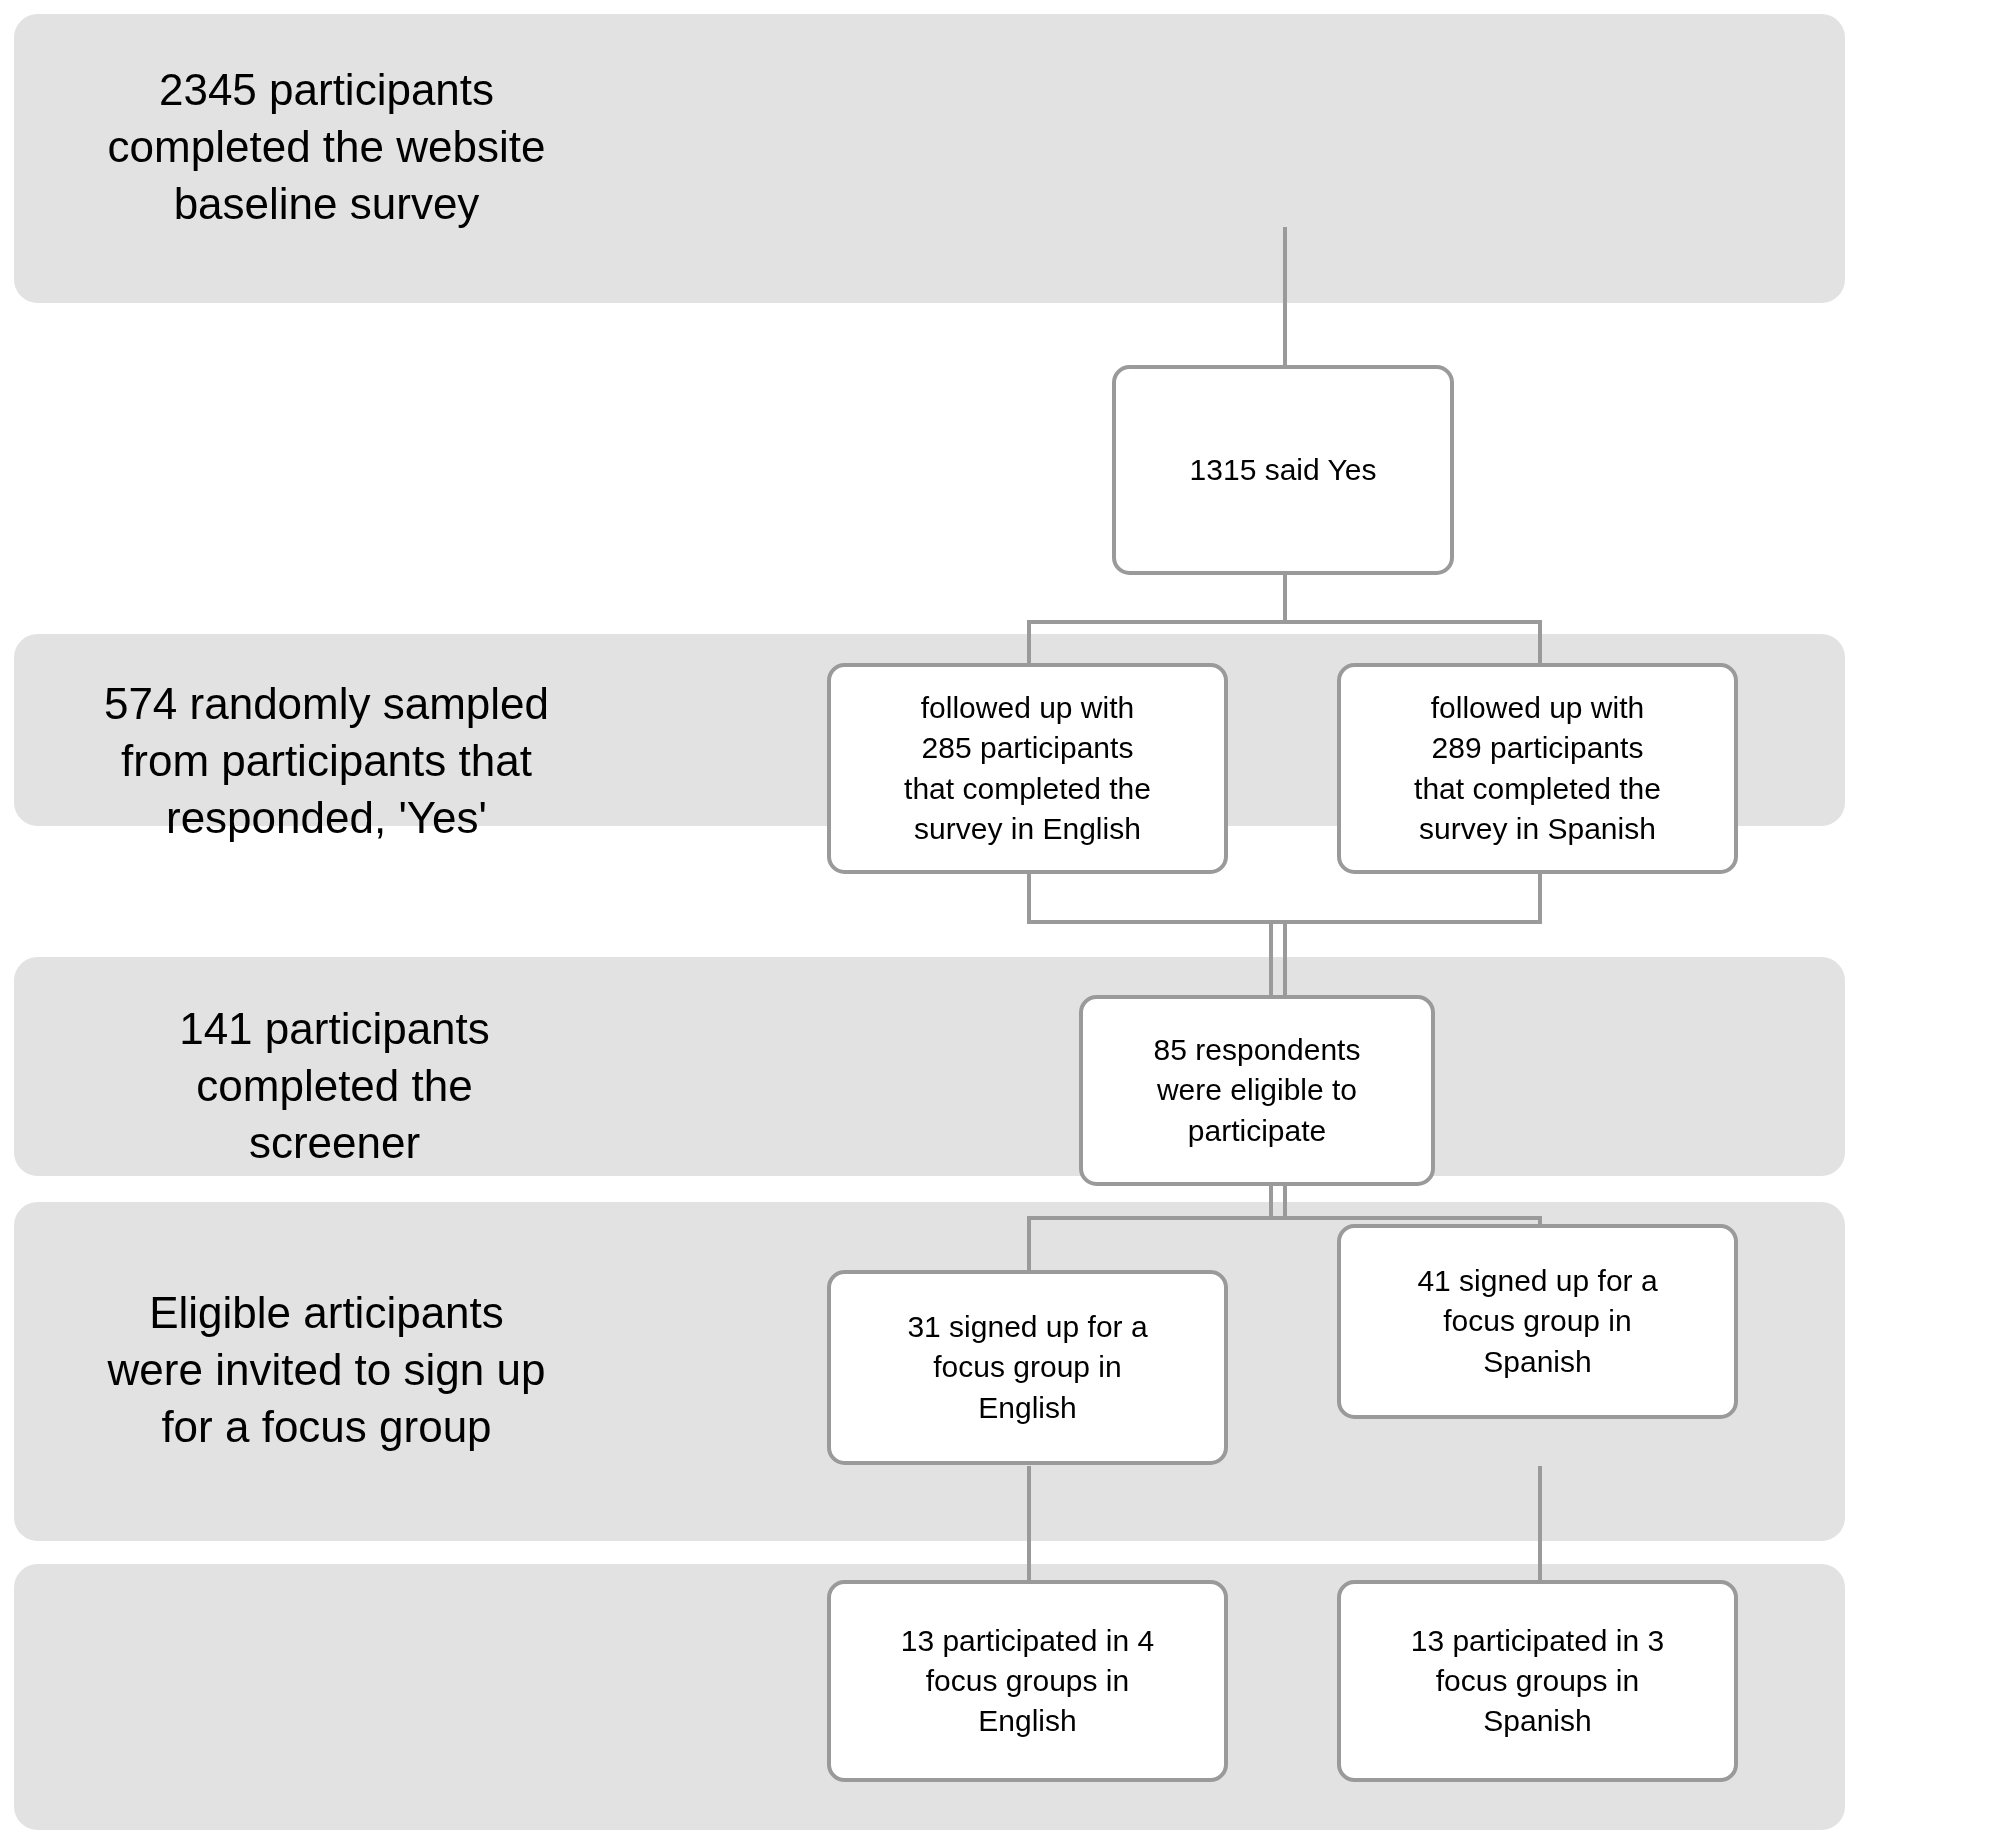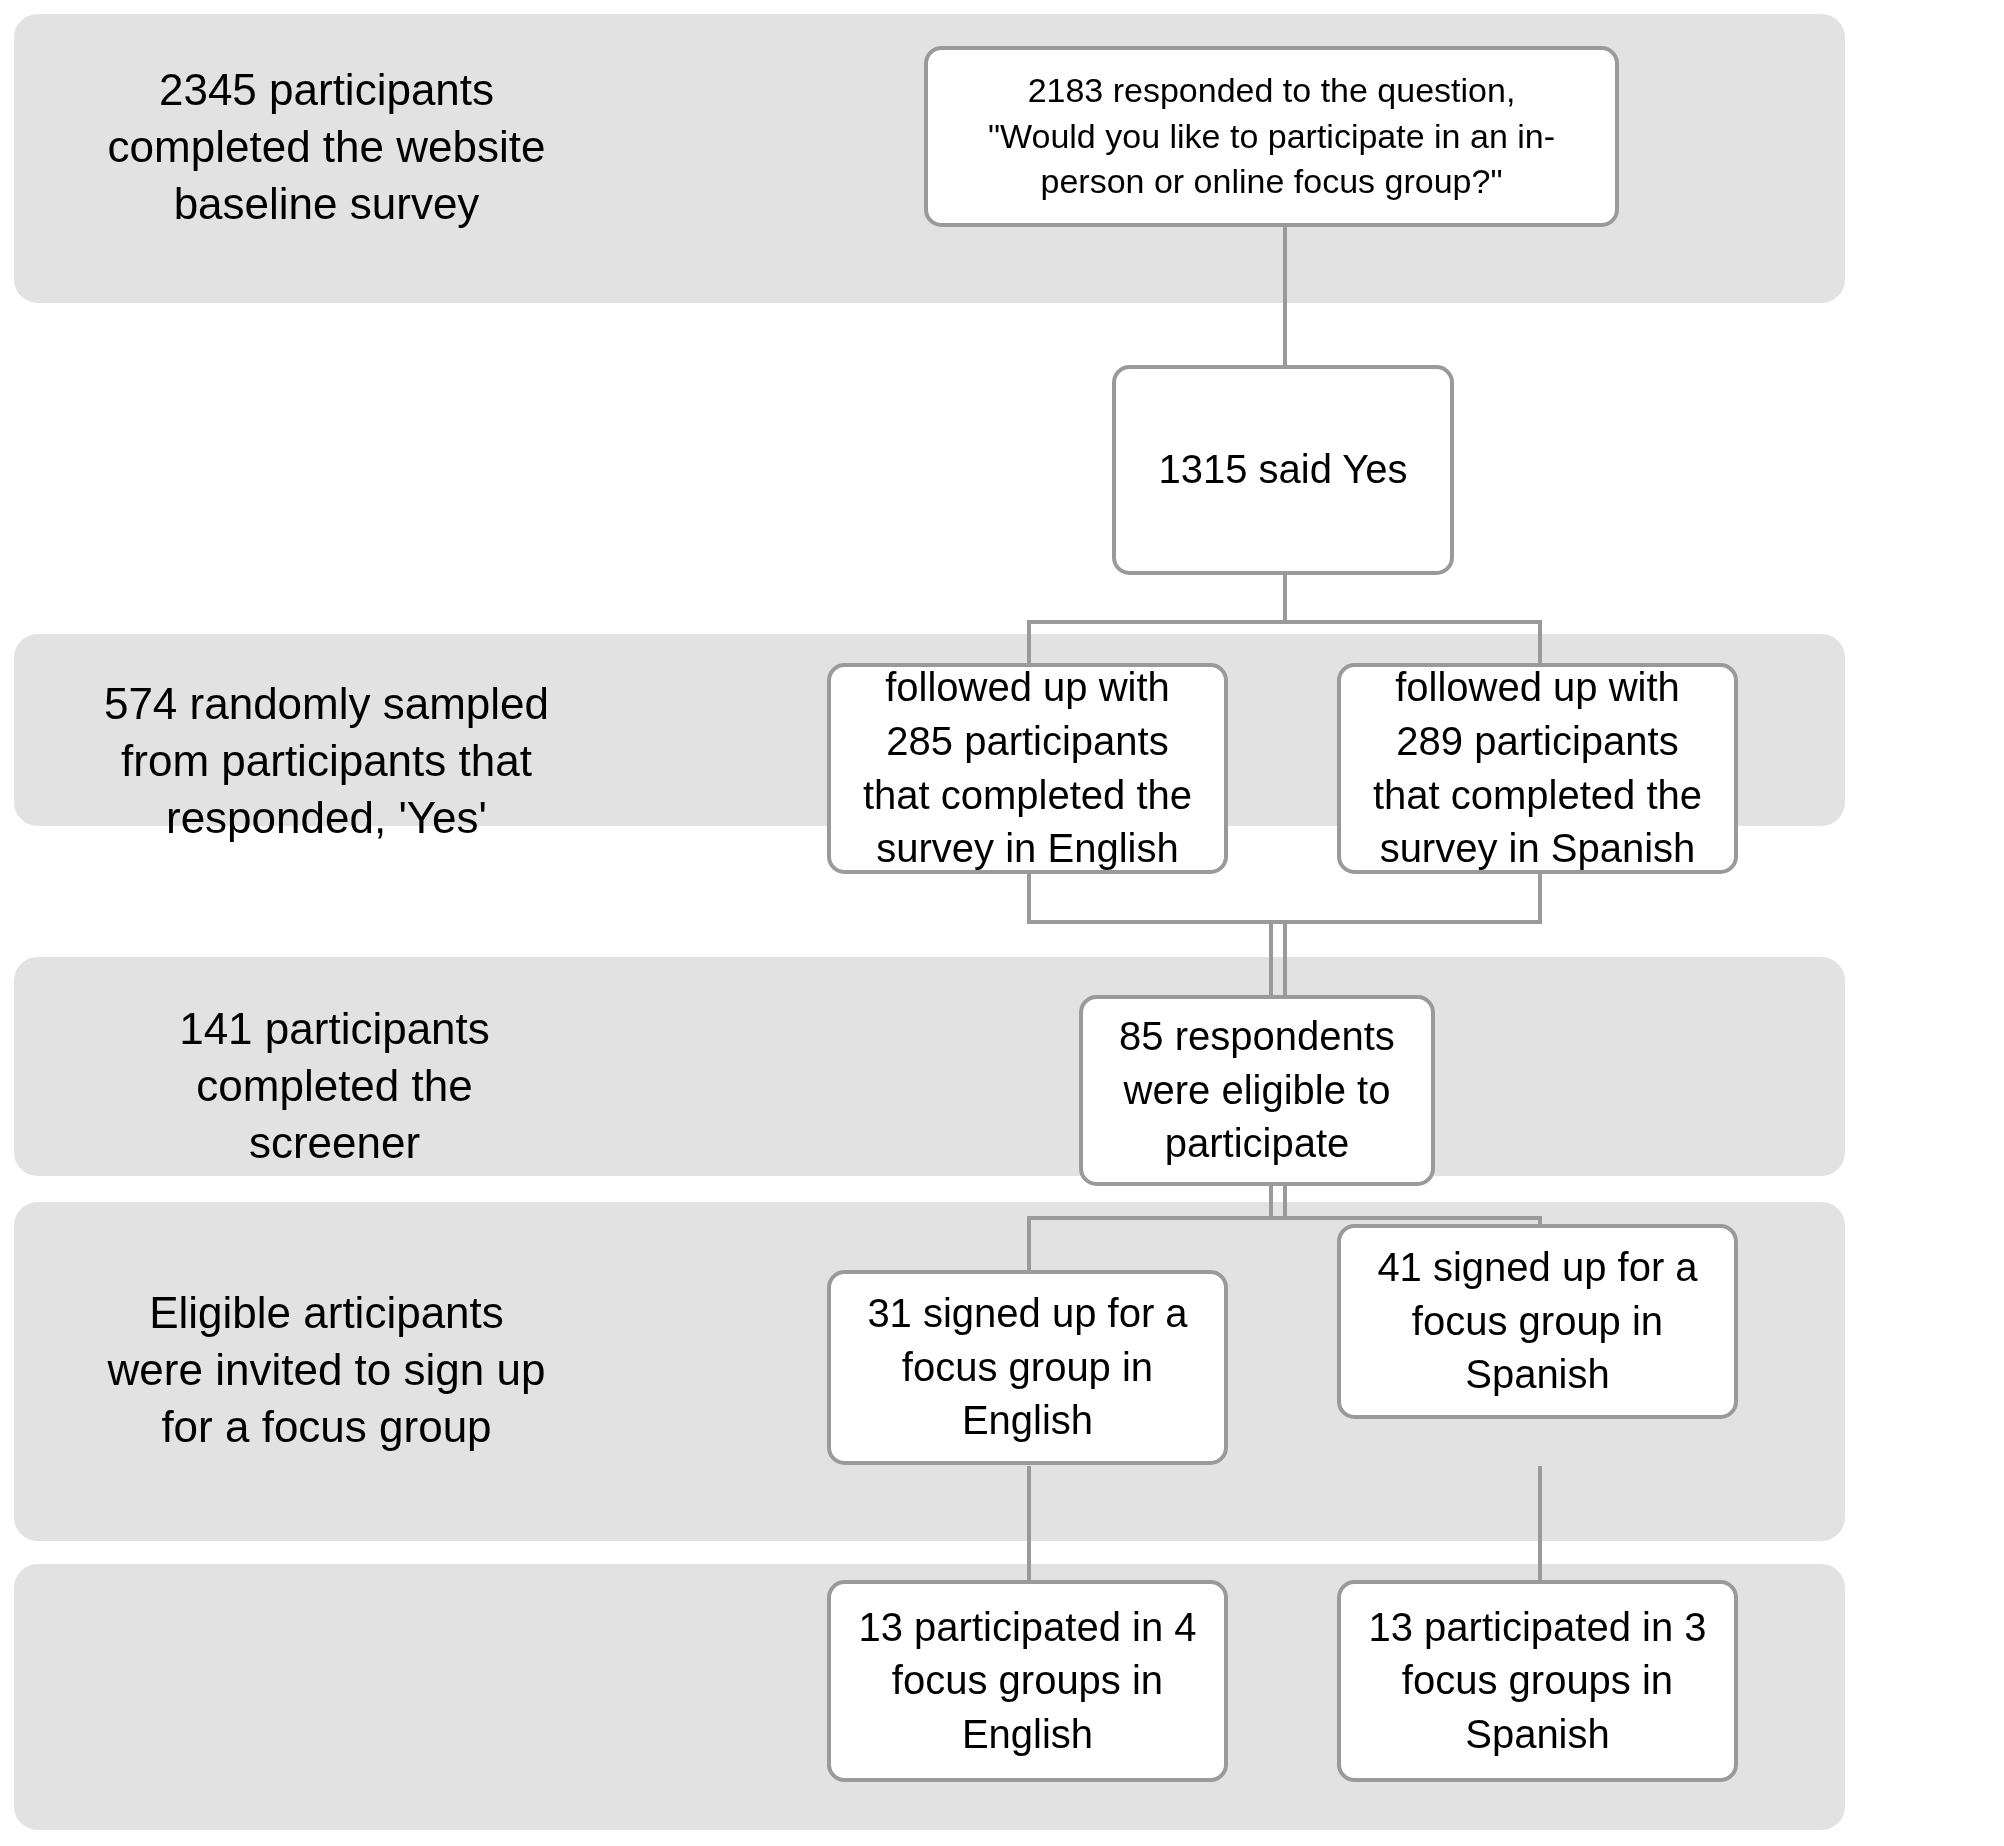--- a/index.html
+++ b/index.html
@@ -36,21 +36,21 @@
   .node{
     position:absolute;
     box-sizing:border-box;
     background:#ffffff;
     border:4.6px solid #9a9a9a;
     border-radius:17.5px;
     display:flex;
     align-items:center;
     justify-content:center;
     text-align:center;
-    font-size:40px;
+    font-size:30px;
     line-height:1.34;
     color:#000;
     white-space:pre-line;
     padding:4.1px 9.3px;
     z-index:4;
   }
   .node.wide{ font-size:34px; }
 
   
   .vline{
@@ -69,23 +69,20 @@
 </head>
 <body>
 
 <div id="stage">
 
   <div class="band" style="left:14.4px; top:14.4px; width:1831px; height:289px;"></div>
   <div class="band-label" style="left:36px; top:61px; width:581px;">2345 participants
 completed the website
 baseline survey</div>
 
-  <div class="node wide" style="left:924px; top:46px; width:695px; height:181px;">2183 responded to the question,
-"Would you like to participate in an in-
-person or online focus group?"</div>
 
   <div class="vline" style="left:1283px; top:227px; height:143px;"></div>
 
   <div class="node" style="left:1112px; top:365px; width:342px; height:210px;">1315 said Yes</div>
 
   <div class="vline" style="left:1283px; top:575px; height:47px;"></div>
   <div class="hline" style="left:1027px; top:620px; width:514px;"></div>
   <div class="vline" style="left:1027px; top:620px; height:56px;"></div>
   <div class="vline" style="left:1538px; top:620px; height:56px;"></div>
 

